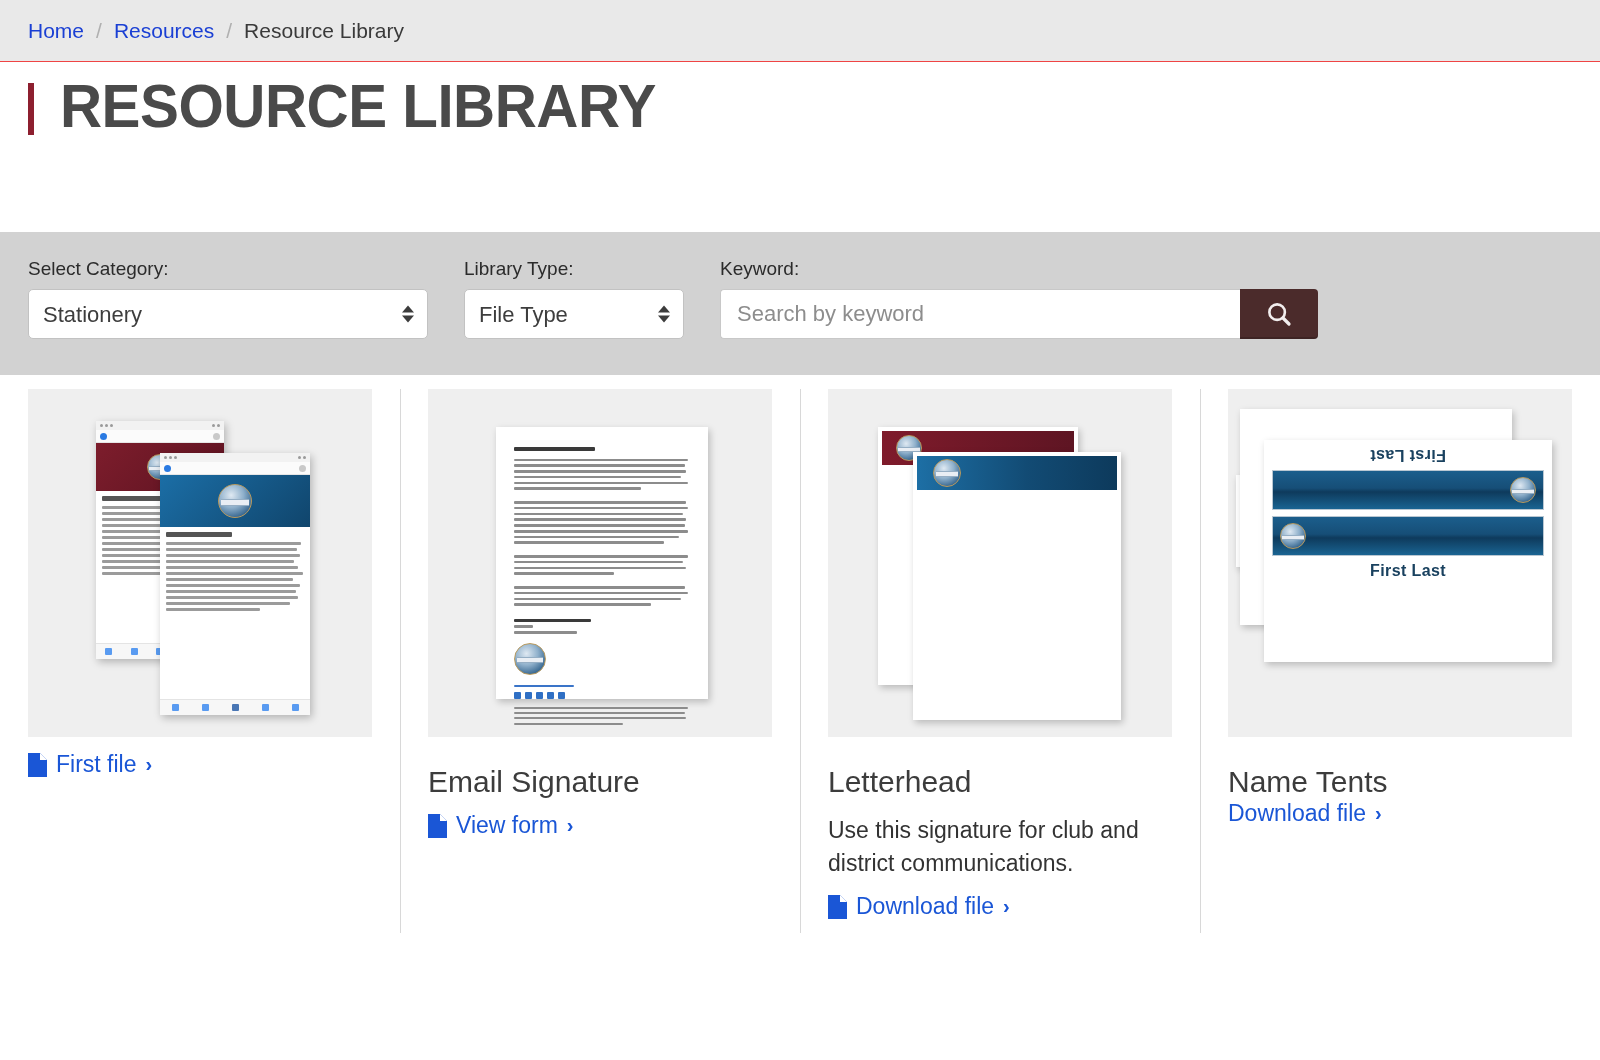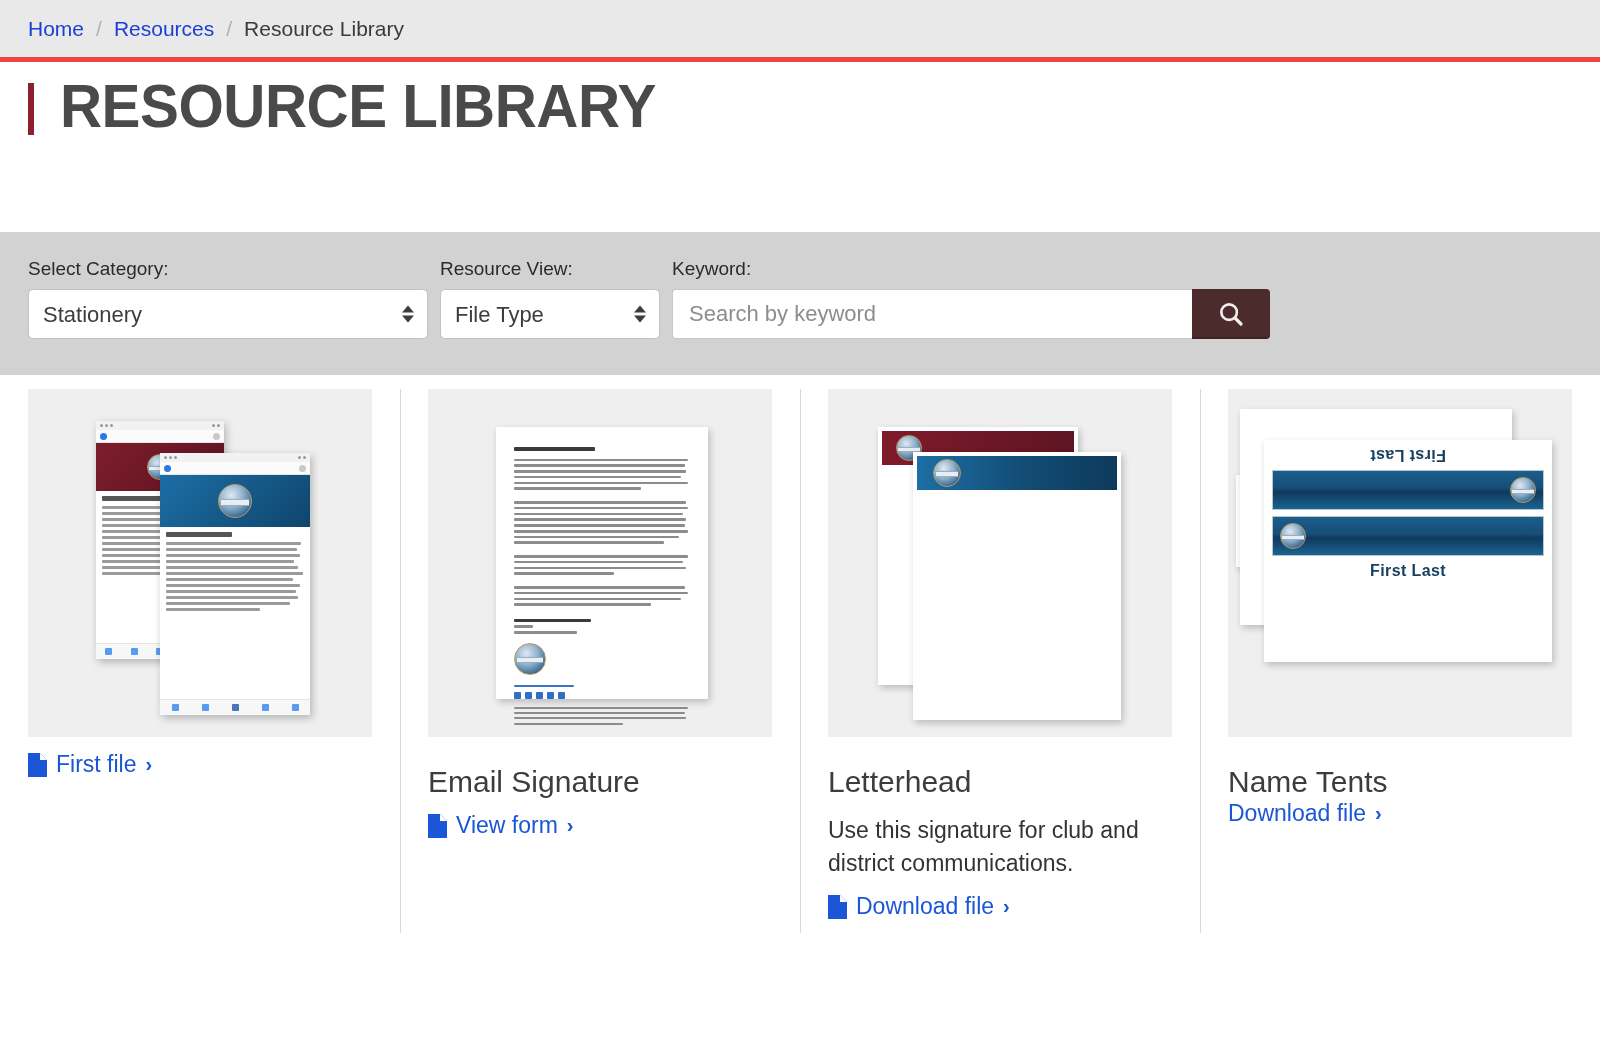--- a/index.html
+++ b/index.html
@@ -11,21 +11,21 @@
     overflow:hidden;
     position:relative;
   }
 
   
   .breadcrumb-bar{
     height:62px; background:#e9e9e9;
     display:flex; align-items:center;
     padding-left:28px;
     font-size:21px;
-    border-bottom:5px solid #ef4444;
+    border-bottom:1px solid #ef4444;
   }
   .crumb-link{ color:#1a3fd4; text-decoration:none; cursor:pointer; }
   .crumb-sep{ color:#b0b0b0; margin:0 12px; font-weight:300;}
   .crumb-current{ color:#3a3a3a; }
 
   
   .title-zone{ height:170px; background:#fff; position:relative; }
   .accent-bar{
     position:absolute; left:28px; top:21px;
     width:6px; height:52px; background:#8d1f2f;
@@ -38,21 +38,21 @@
     font-family:"Liberation Sans", sans-serif;
     transform:scaleX(0.94); transform-origin:left top;
   }
 
   
   .filter-bar{
     background:#d2d2d2;
     padding:26px 28px 30px 28px;
     height:143px;
   }
-  .filter-row{ display:flex; align-items:flex-start; gap:0; }
+  .filter-row{ display:flex; align-items:flex-start; gap:24px; }
   .filter-group{ display:flex; flex-direction:column; }
   .filter-label{
     font-size:19px; color:#2b2b2b; margin-bottom:9px;
     font-weight:500;
   }
   .select-wrap{ position:relative; }
   select.ui-select{
     -webkit-appearance:none; appearance:none;
     background:#ffffff;
     border:1px solid #c2c2c2;
@@ -216,21 +216,21 @@
           <option>Stationery</option>
         </select>
         <span class="sel-arrows">
           <span class="tri-up"></span>
             <span class="tri-down"></span>
         </span>
       </div>
     </div>
 
     <div class="filter-group" style="margin-left:12px;">
-      <label class="filter-label">Resource View:</label>
+      <label class="filter-label">Library Type:</label>
       <div class="select-wrap">
         <select class="ui-select type-select">
           <option>File Type</option>
         </select>
         <span class="sel-arrows">
           <span class="tri-up"></span>
             <span class="tri-down"></span>
         </span>
       </div>
     </div>

